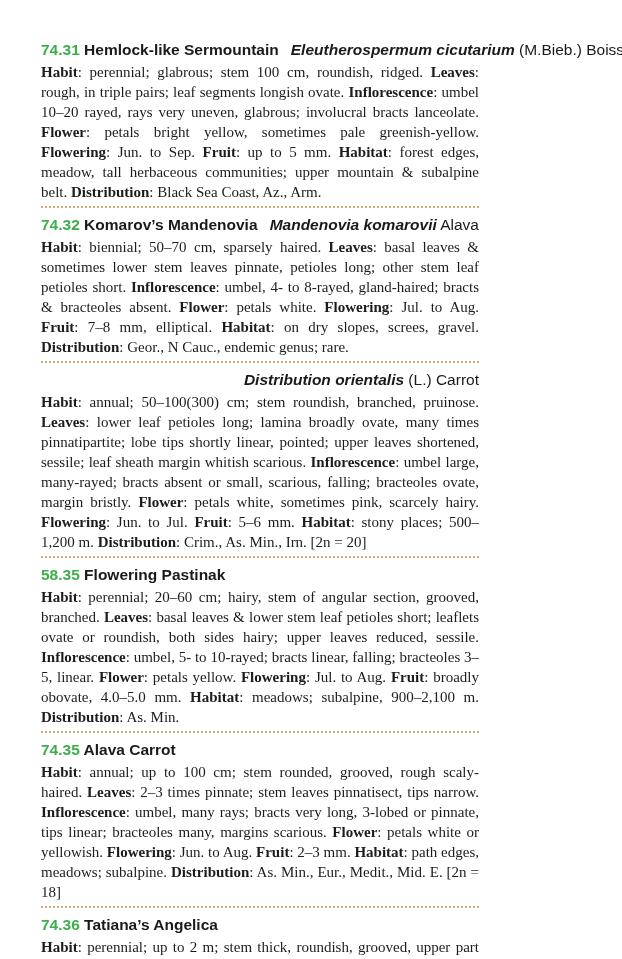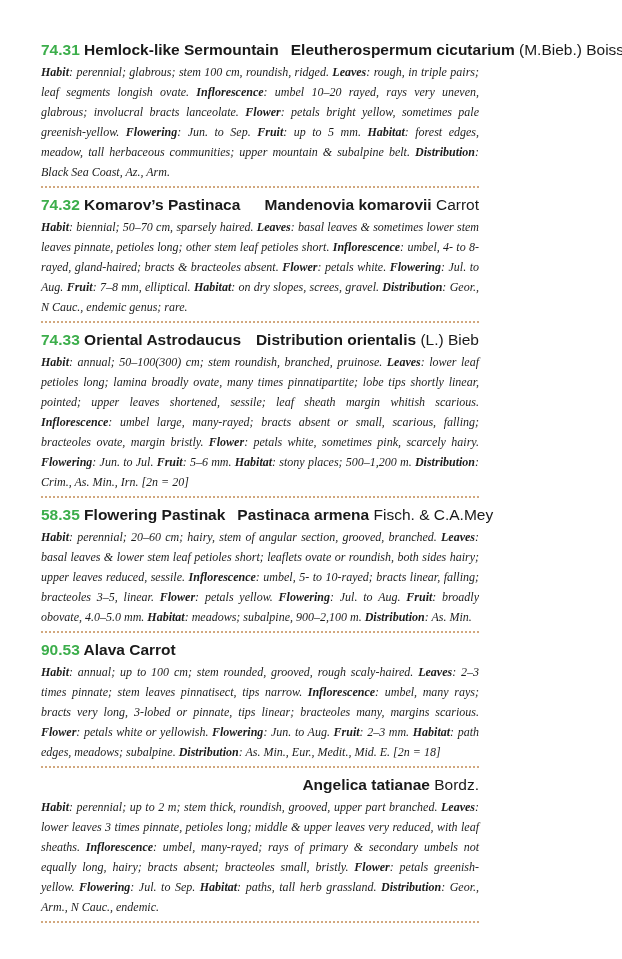--- a/index.html
+++ b/index.html
@@ -34,34 +34,34 @@
     flex: 0 0 auto;
     padding-right: 12px;
     white-space: nowrap;
   }
   .hright {
     flex: 1 1 auto;
     text-align: right;
   }
   .num { color: #3cae4b; }
   .binomial {
+    font-style: italic;
     white-space: nowrap;
   }
   .auth {
     font-weight: normal;
     white-space: nowrap;
   }
   .body {
     font-family: "Liberation Serif", serif;
-    font-size: 12px;
+    font-size: 15px;
     line-height: 20px;
     color: #1c1c1c;
     text-align: justify;
     margin: 0;
-    font-style: italic;
   }
   .lbl { font-weight: bold; }
   .sep {
     border: none;
     border-top: 2px dotted #d2a87e;
     margin: 4px 0 7px 0;
   }
 </style>
 </head>
 <body>
@@ -71,53 +71,51 @@
     <header class="head">
       <span class="hleft"><span class="num">74.31</span><span class="common"> Hemlock-like Sermountain</span></span>
       <span class="hright"><span class="binomial">Eleutherospermum cicutarium</span><span class="auth"> (M.Bieb.) Boiss.</span></span>
     </header>
     <p class="body"><b class="lbl">Habit</b>: perennial; glabrous; stem 100 cm, roundish, ridged. <b class="lbl">Leaves</b>: rough, in triple pairs; leaf segments longish ovate. <b class="lbl">Inflorescence</b>: umbel 10–20 rayed, rays very uneven, glabrous; involucral bracts lanceolate. <b class="lbl">Flower</b>: petals bright yellow, sometimes pale greenish-yellow. <b class="lbl">Flowering</b>: Jun. to Sep. <b class="lbl">Fruit</b>: up to 5 mm. <b class="lbl">Habitat</b>: forest edges, meadow, tall herbaceous communities; upper mountain &amp; subalpine belt. <b class="lbl">Distribution</b>: Black Sea Coast, Az., Arm.</p>
     <hr class="sep">
   </section>
 
   <section class="entry">
     <header class="head">
-      <span class="hleft"><span class="num">74.32</span><span class="common"> Komarov’s Pastinaca</span></span>
-      <span class="hright"><span class="binomial">Mandenovia komarovii</span><span class="auth"> Carrot</span></span>
+      <span class="hleft"><span class="num">74.32</span><span class="common"> Komarov’s Mandenovia</span></span>
+      <span class="hright"><span class="binomial">Mandenovia komarovii</span><span class="auth"> Alava</span></span>
     </header>
     <p class="body"><b class="lbl">Habit</b>: biennial; 50–70 cm, sparsely haired. <b class="lbl">Leaves</b>: basal leaves &amp; sometimes lower stem leaves pinnate, petioles long; other stem leaf petioles short. <b class="lbl">Inflorescence</b>: umbel, 4- to 8-rayed, gland-haired; bracts &amp; bracteoles absent. <b class="lbl">Flower</b>: petals white. <b class="lbl">Flowering</b>: Jul. to Aug. <b class="lbl">Fruit</b>: 7–8 mm, elliptical. <b class="lbl">Habitat</b>: on dry slopes, screes, gravel. <b class="lbl">Distribution</b>: Geor., N Cauc., endemic genus; rare.</p>
     <hr class="sep">
   </section>
 
   <section class="entry">
     <header class="head">
-      <span class="hleft"><span class="num">74.33</span><span class="common"> Oriental Astrodaucus</span></span>
-      <span class="hright"><span class="binomial">Distribution orientalis</span><span class="auth"> (L.) Bieb</span></span>
+      <span class="hright"><span class="binomial">Distribution orientalis</span><span class="auth"> (L.) Carrot</span></span>
     </header>
     <p class="body"><b class="lbl">Habit</b>: annual; 50–100(300) cm; stem roundish, branched, pruinose. <b class="lbl">Leaves</b>: lower leaf petioles long; lamina broadly ovate, many times pinnatipartite; lobe tips shortly linear, pointed; upper leaves shortened, sessile; leaf sheath margin whitish scarious. <b class="lbl">Inflorescence</b>: umbel large, many-rayed; bracts absent or small, scarious, falling; bracteoles ovate, margin bristly. <b class="lbl">Flower</b>: petals white, sometimes pink, scarcely hairy. <b class="lbl">Flowering</b>: Jun. to Jul. <b class="lbl">Fruit</b>: 5–6 mm. <b class="lbl">Habitat</b>: stony places; 500–1,200 m. <b class="lbl">Distribution</b>: Crim., As. Min., Irn. [2n = 20]</p>
     <hr class="sep">
   </section>
 
   <section class="entry">
     <header class="head">
       <span class="hleft"><span class="num">58.35</span><span class="common"> Flowering Pastinak</span></span>
-      <span class="hright"><span class="binomial">Pastinaca armena</span><span class="auth"> Fisch. &amp; C.A.Mey</span></span>
     </header>
     <p class="body"><b class="lbl">Habit</b>: perennial; 20–60 cm; hairy, stem of angular section, grooved, branched. <b class="lbl">Leaves</b>: basal leaves &amp; lower stem leaf petioles short; leaflets ovate or roundish, both sides hairy; upper leaves reduced, sessile. <b class="lbl">Inflorescence</b>: umbel, 5- to 10-rayed; bracts linear, falling; bracteoles 3–5, linear. <b class="lbl">Flower</b>: petals yellow. <b class="lbl">Flowering</b>: Jul. to Aug. <b class="lbl">Fruit</b>: broadly obovate, 4.0–5.0 mm. <b class="lbl">Habitat</b>: meadows; subalpine, 900–2,100 m. <b class="lbl">Distribution</b>: As. Min.</p>
     <hr class="sep">
   </section>
 
   <section class="entry">
     <header class="head">
-      <span class="hleft"><span class="num">90.53</span><span class="common"> Alava Carrot</span></span>
+      <span class="hleft"><span class="num">74.35</span><span class="common"> Alava Carrot</span></span>
     </header>
     <p class="body"><b class="lbl">Habit</b>: annual; up to 100 cm; stem rounded, grooved, rough scaly-haired. <b class="lbl">Leaves</b>: 2–3 times pinnate; stem leaves pinnatisect, tips narrow. <b class="lbl">Inflorescence</b>: umbel, many rays; bracts very long, 3-lobed or pinnate, tips linear; bracteoles many, margins scarious. <b class="lbl">Flower</b>: petals white or yellowish. <b class="lbl">Flowering</b>: Jun. to Aug. <b class="lbl">Fruit</b>: 2–3 mm. <b class="lbl">Habitat</b>: path edges, meadows; subalpine. <b class="lbl">Distribution</b>: As. Min., Eur., Medit., Mid. E. [2n = 18]</p>
     <hr class="sep">
   </section>
 
   <section class="entry">
     <header class="head">
-      <span class="hright"><span class="binomial">Angelica tatianae</span><span class="auth"> Bordz.</span></span>
+      <span class="hleft"><span class="num">74.36</span><span class="common"> Tatiana’s Angelica</span></span>
     </header>
     <p class="body"><b class="lbl">Habit</b>: perennial; up to 2 m; stem thick, roundish, grooved, upper part branched. <b class="lbl">Leaves</b>: lower leaves 3 times pinnate, petioles long; middle &amp; upper leaves very reduced, with leaf sheaths. <b class="lbl">Inflorescence</b>: umbel, many-rayed; rays of primary &amp; secondary umbels not equally long, hairy; bracts absent; bracteoles small, bristly. <b class="lbl">Flower</b>: petals greenish-yellow. <b class="lbl">Flowering</b>: Jul. to Sep. <b class="lbl">Habitat</b>: paths, tall herb grassland. <b class="lbl">Distribution</b>: Geor., Arm., N Cauc., endemic.</p>
     <hr class="sep">
   </section>
 </div>
 
 </body></html>

